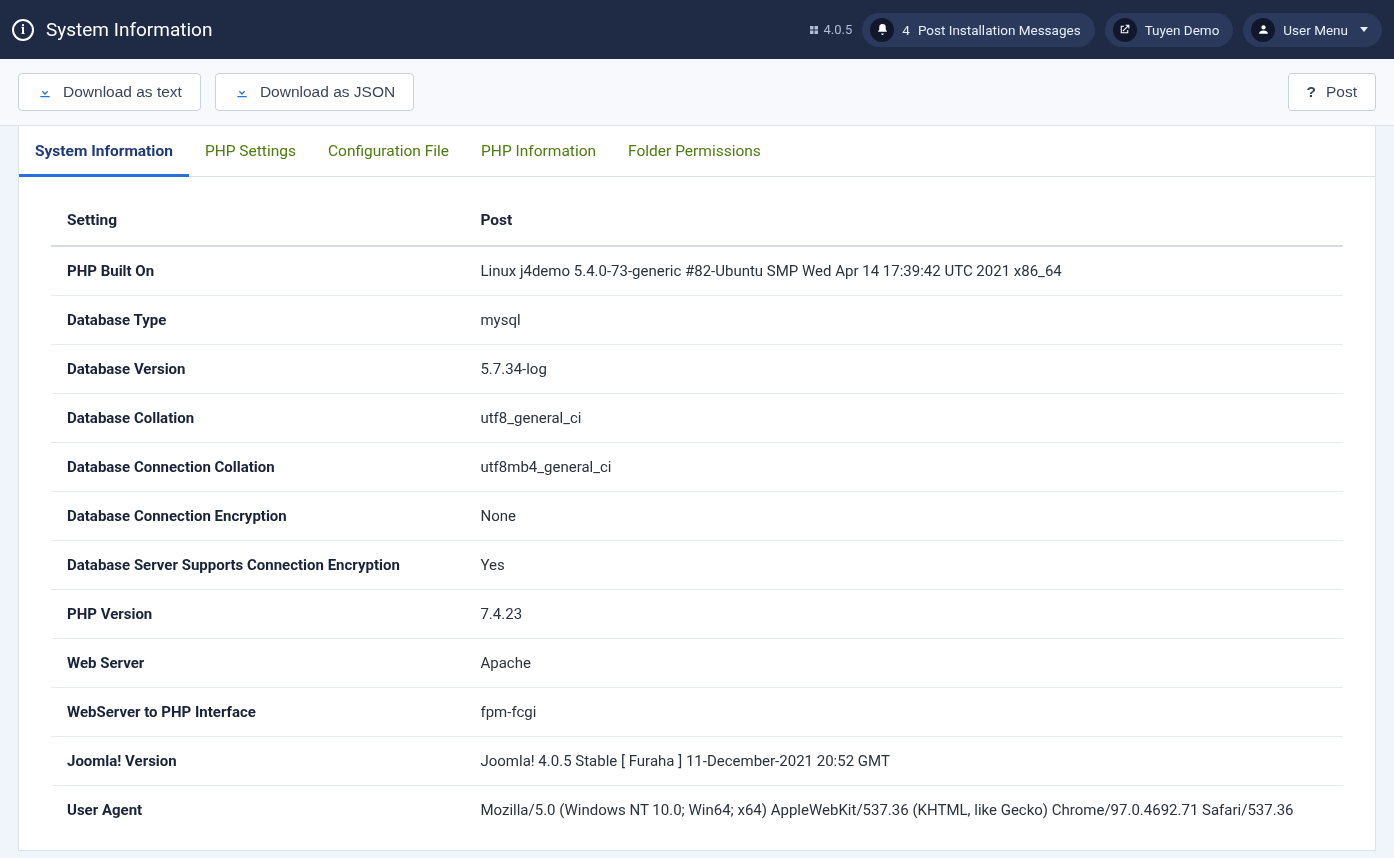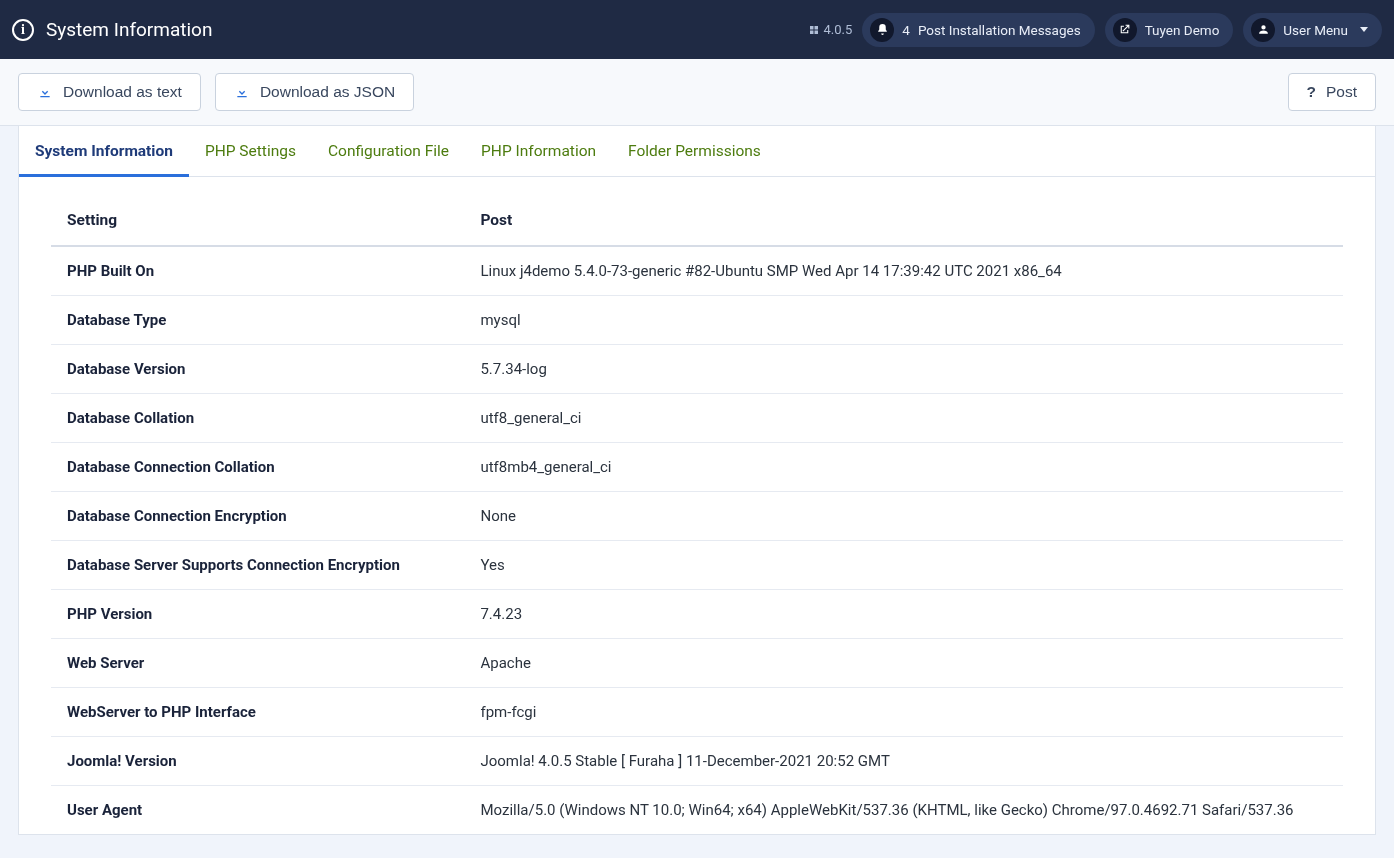--- a/index.html
+++ b/index.html
@@ -83,21 +83,21 @@
   font-size:15.5px;
   color:#4d7c0f;
   cursor:pointer;
 }
 .tab.active{
   color:#1f3b79;
   font-weight:700;
   border-bottom:3px solid #2a6fdb;
   margin-bottom:-1px;
 }
-.table-wrap{ padding: 18px 32px 0; }
+.table-wrap{ padding: 18px 32px 16px; }
 table{ width:100%; border-collapse:collapse; }
 th{ text-align:left; font-size:15.5px; font-weight:700; padding:16px 16px; border-bottom:2px solid #d6dce6; color:#1a233a;}
 td{ padding:15px 16px; border-bottom:1px solid #e6eaf1; font-size:15px; color:#2b333e; vertical-align:middle;}
 td.key{ font-weight:700; width:32%; color:#1a233a;}
 tr:last-child td{ border-bottom:none; }
 
 svg{display:block;}
 </style>
 </head>
 <body>

